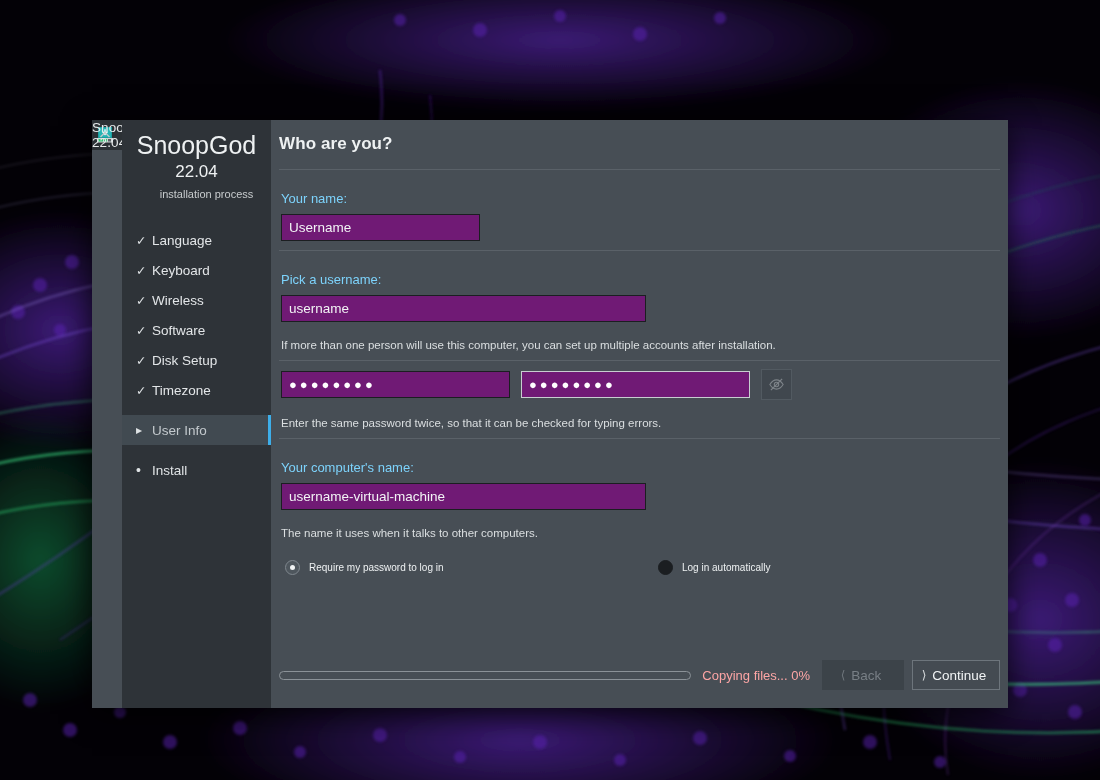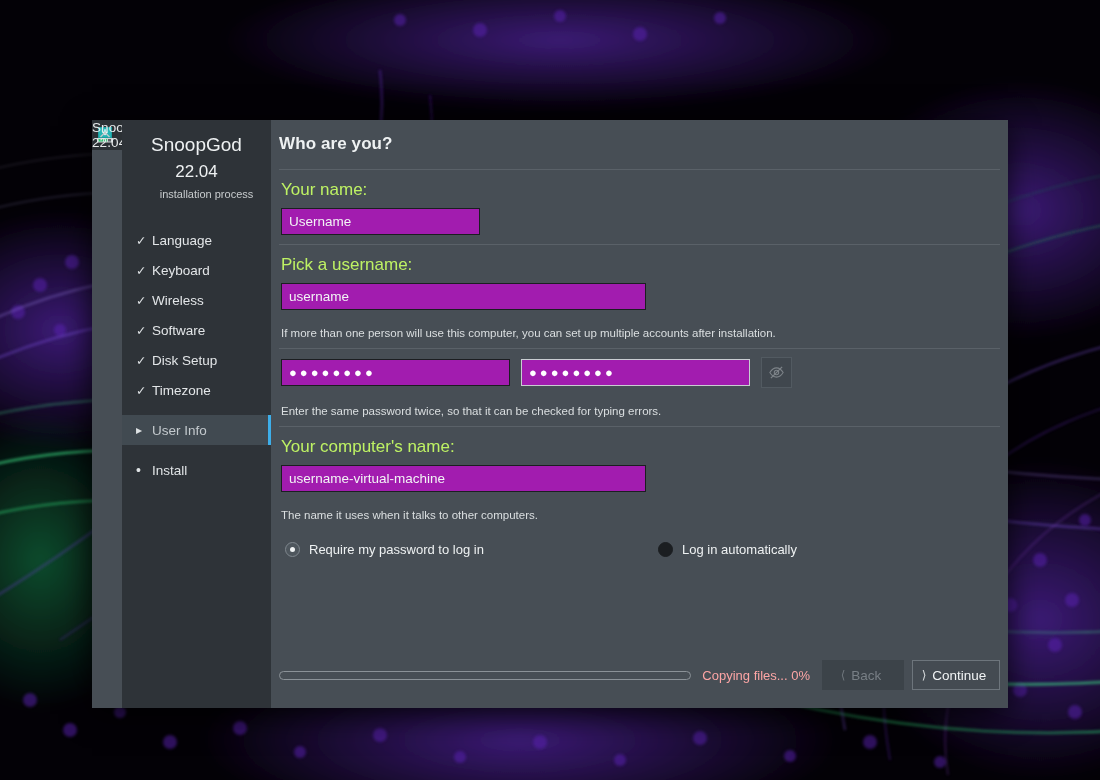--- a/index.html
+++ b/index.html
@@ -67,21 +67,21 @@
   #win-body { flex: 1 1 auto; display: flex; min-height: 0; }
 
   
   #sidebar {
     width: 149px; flex: 0 0 149px;
     background: #2e3338;
     padding-top: 12px;
     position: relative;
   }
   #brand { text-align: center; color: #eef1f2; }
-  #brand-name { font-size: 19px; line-height: 26px; font-weight: 400; }
+  #brand-name { font-size: 25px; line-height: 26px; font-weight: 400; }
   #brand-version { font-size: 17px; line-height: 27px; }
   #brand-sub { font-size: 11px; color: #c8ccce; line-height: 18px; margin-left: 20px; }
 
   #steps { margin-top: 22px; }
   .step {
     height: 30px;
     display: flex; align-items: center;
     padding-left: 14px;
     font-size: 13.5px;
     color: #e3e6e8;
@@ -119,25 +119,26 @@
     color: #eef1f2;
     padding: 14px 0 15px 0;
     letter-spacing: .1px;
   }
   .hr { height: 1px; background: #5a6168; }
 
   .form-scroll { flex: 1 1 auto; min-height: 0; }
 
   .field-group { padding: 10px 2px 9px 2px; }
   .field-label {
-    font-size: 17px; color: #bef264;
+    font-size: 13px; color: #7dd3fc;
     margin-bottom: 8px;
+    margin-top: 11px;
   }
   .txt {
-    background: #a21caf;
+    background: #701a75;
     border: 1px solid #1b1e21;
     height: 27px;
     color: #f2f4f5;
     font-size: 13.5px;
     font-family: "Liberation Sans", sans-serif;
     padding: 0 7px;
     display: flex; align-items: center;
     outline: none;
   }
   .txt.focused { border: 1px solid #c8cdd1; }
@@ -159,21 +160,21 @@
     display: flex; align-items: center; justify-content: center;
     margin-top: -2px;
   }
   #reveal-btn svg { display: block; opacity: .38; }
 
   .radio-row {
     display: flex; align-items: center;
     padding: 12px 2px 0 6px;
     gap: 0;
   }
-  .radio-opt { display: flex; align-items: center; font-size: 13px; color: #eef1f2; }
+  .radio-opt { display: flex; align-items: center; font-size: 10px; color: #eef1f2; }
   .radio-opt:first-child { width: 373px; flex: 0 0 373px; }
   .rdo {
     width: 15px; height: 15px; border-radius: 50%;
     margin-right: 9px; flex: 0 0 15px;
     position: relative;
   }
   .rdo.on { background: #4e565d; border: 1px solid #7f878e; }
   .rdo.on::after {
     content: ""; position: absolute;
     left: 4px; top: 4px; width: 5px; height: 5px;

